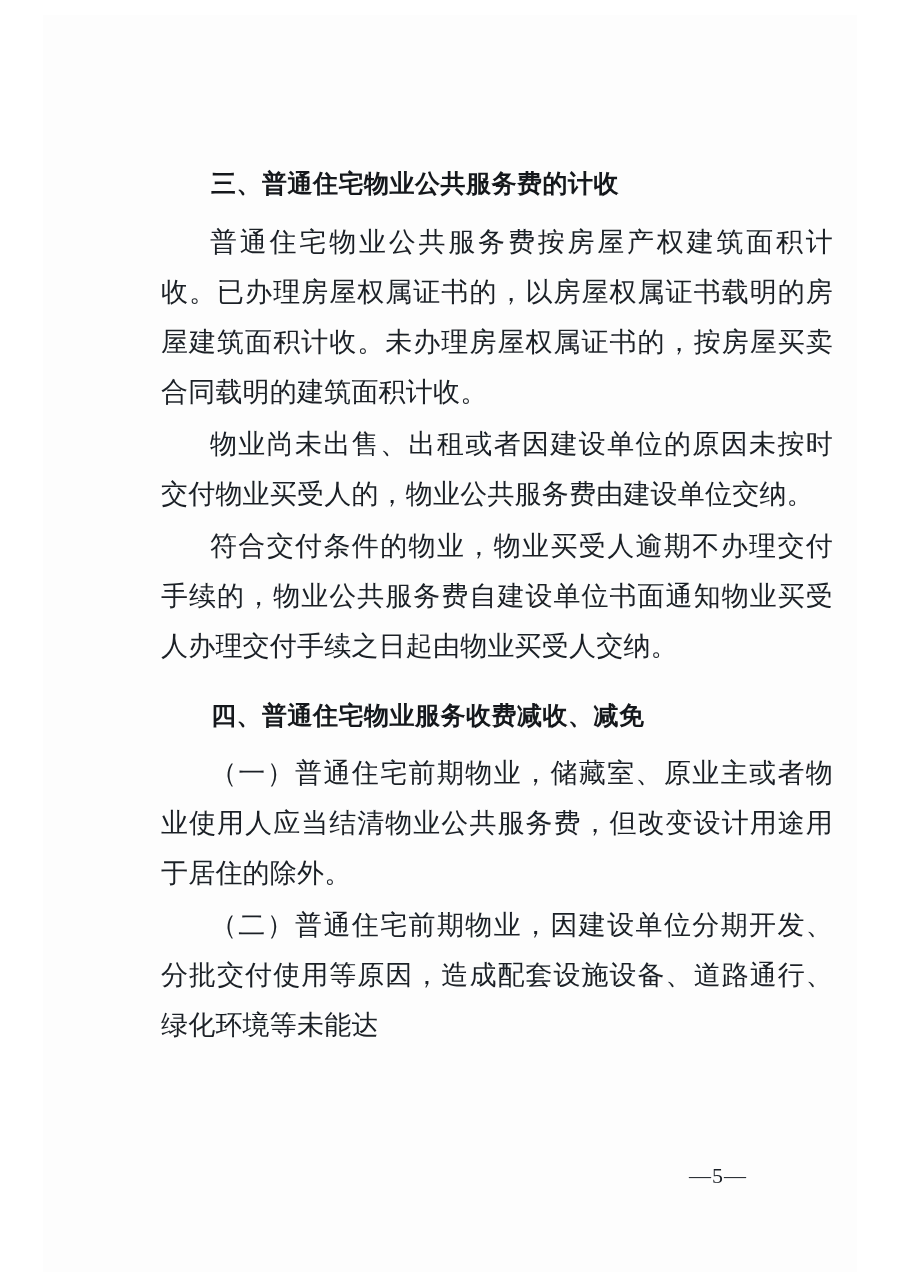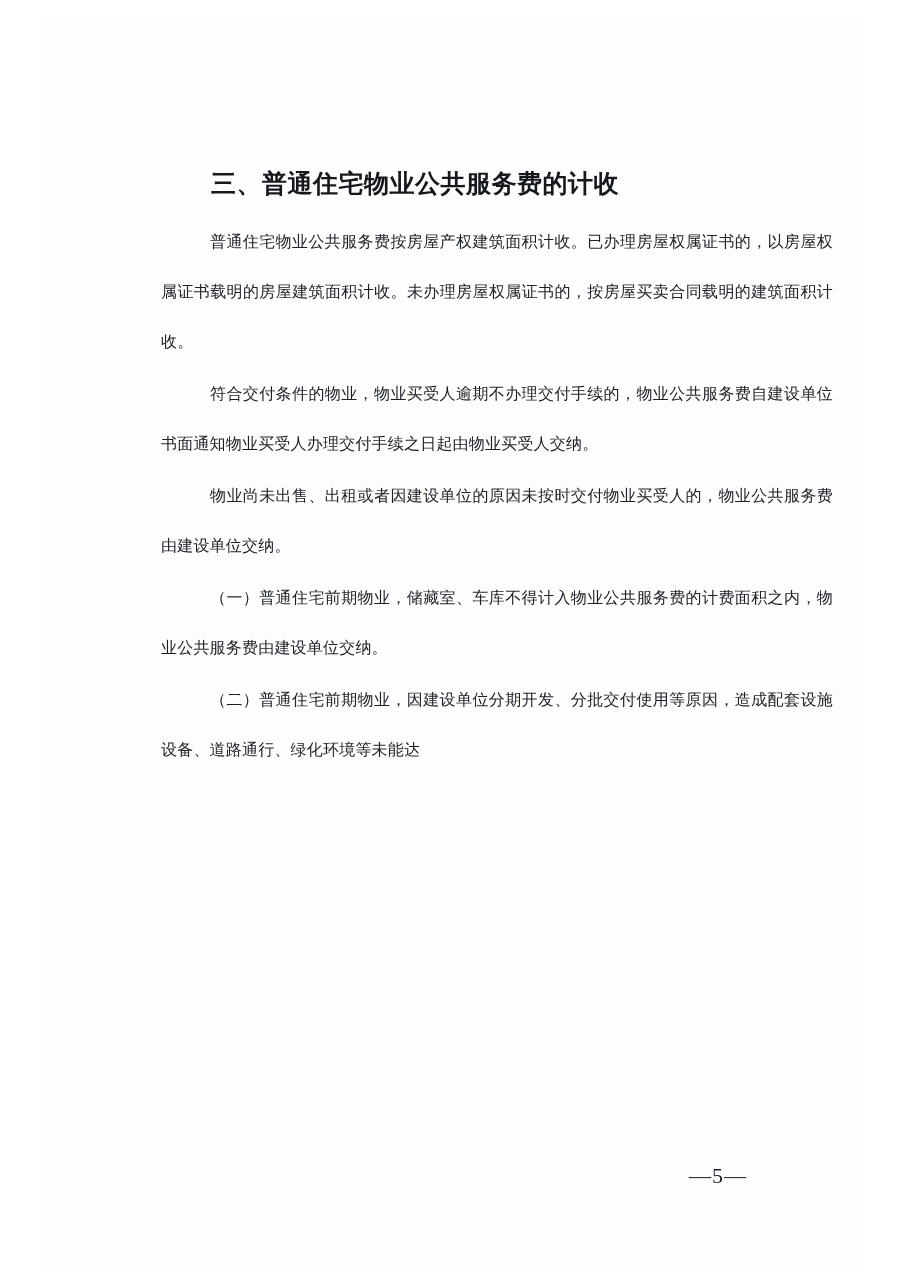--- a/index.html
+++ b/index.html
@@ -32,21 +32,21 @@
     line-height: 1.5;
     color: #15181c;
     margin: 0 0 14px 0;
     text-indent: 50px;
     letter-spacing: 0.5px;
   }
   .doc-heading.second {
     margin-top: 26px;
   }
   .doc-para {
-    font-size: 16px;
+    font-size: 27px;
     line-height: 50px;
     margin: 0 0 2px 0;
     text-align: justify;
     text-justify: inter-ideograph;
     text-indent: 49px;
     color: #1b2026;
     letter-spacing: 0.2px;
   }
   .page-number {
     position: absolute;
@@ -60,23 +60,24 @@
 </style>
 </head>
 <body>
 
 <div class="page">
   <div class="page-inner">
 
     <h2 class="doc-heading">三、普通住宅物业公共服务费的计收</h2>
 
     <p class="doc-para">普通住宅物业公共服务费按房屋产权建筑面积计收。已办理房屋权属证书的，以房屋权属证书载明的房屋建筑面积计收。未办理房屋权属证书的，按房屋买卖合同载明的建筑面积计收。</p>
+    <p class="doc-para">物业尚未出售、出租或者因建设单位的原因未按时交付物业买受人的，物业公共服务费由建设单位交纳。</p>
     <p class="doc-para">符合交付条件的物业，物业买受人逾期不办理交付手续的，物业公共服务费自建设单位书面通知物业买受人办理交付手续之日起由物业买受人交纳。</p>
-    <p class="doc-para">物业尚未出售、出租或者因建设单位的原因未按时交付物业买受人的，物业公共服务费由建设单位交纳。</p>
 
+    <h2 class="doc-heading second">四、普通住宅物业服务收费减收、减免</h2>
 
-    <p class="doc-para">（一）普通住宅前期物业，储藏室、车库不得计入物业公共服务费的计费面积之内，物业公共服务费由建设单位交纳。</p>
+    <p class="doc-para">（一）普通住宅前期物业，储藏室、原业主或者物业使用人应当结清物业公共服务费，但改变设计用途用于居住的除外。</p>
     <p class="doc-para">（二）普通住宅前期物业，因建设单位分期开发、分批交付使用等原因，造成配套设施设备、道路通行、绿化环境等未能达</p>
 
   </div>
 
   <div class="page-number">—5—</div>
 </div>
 
 </body></html>

